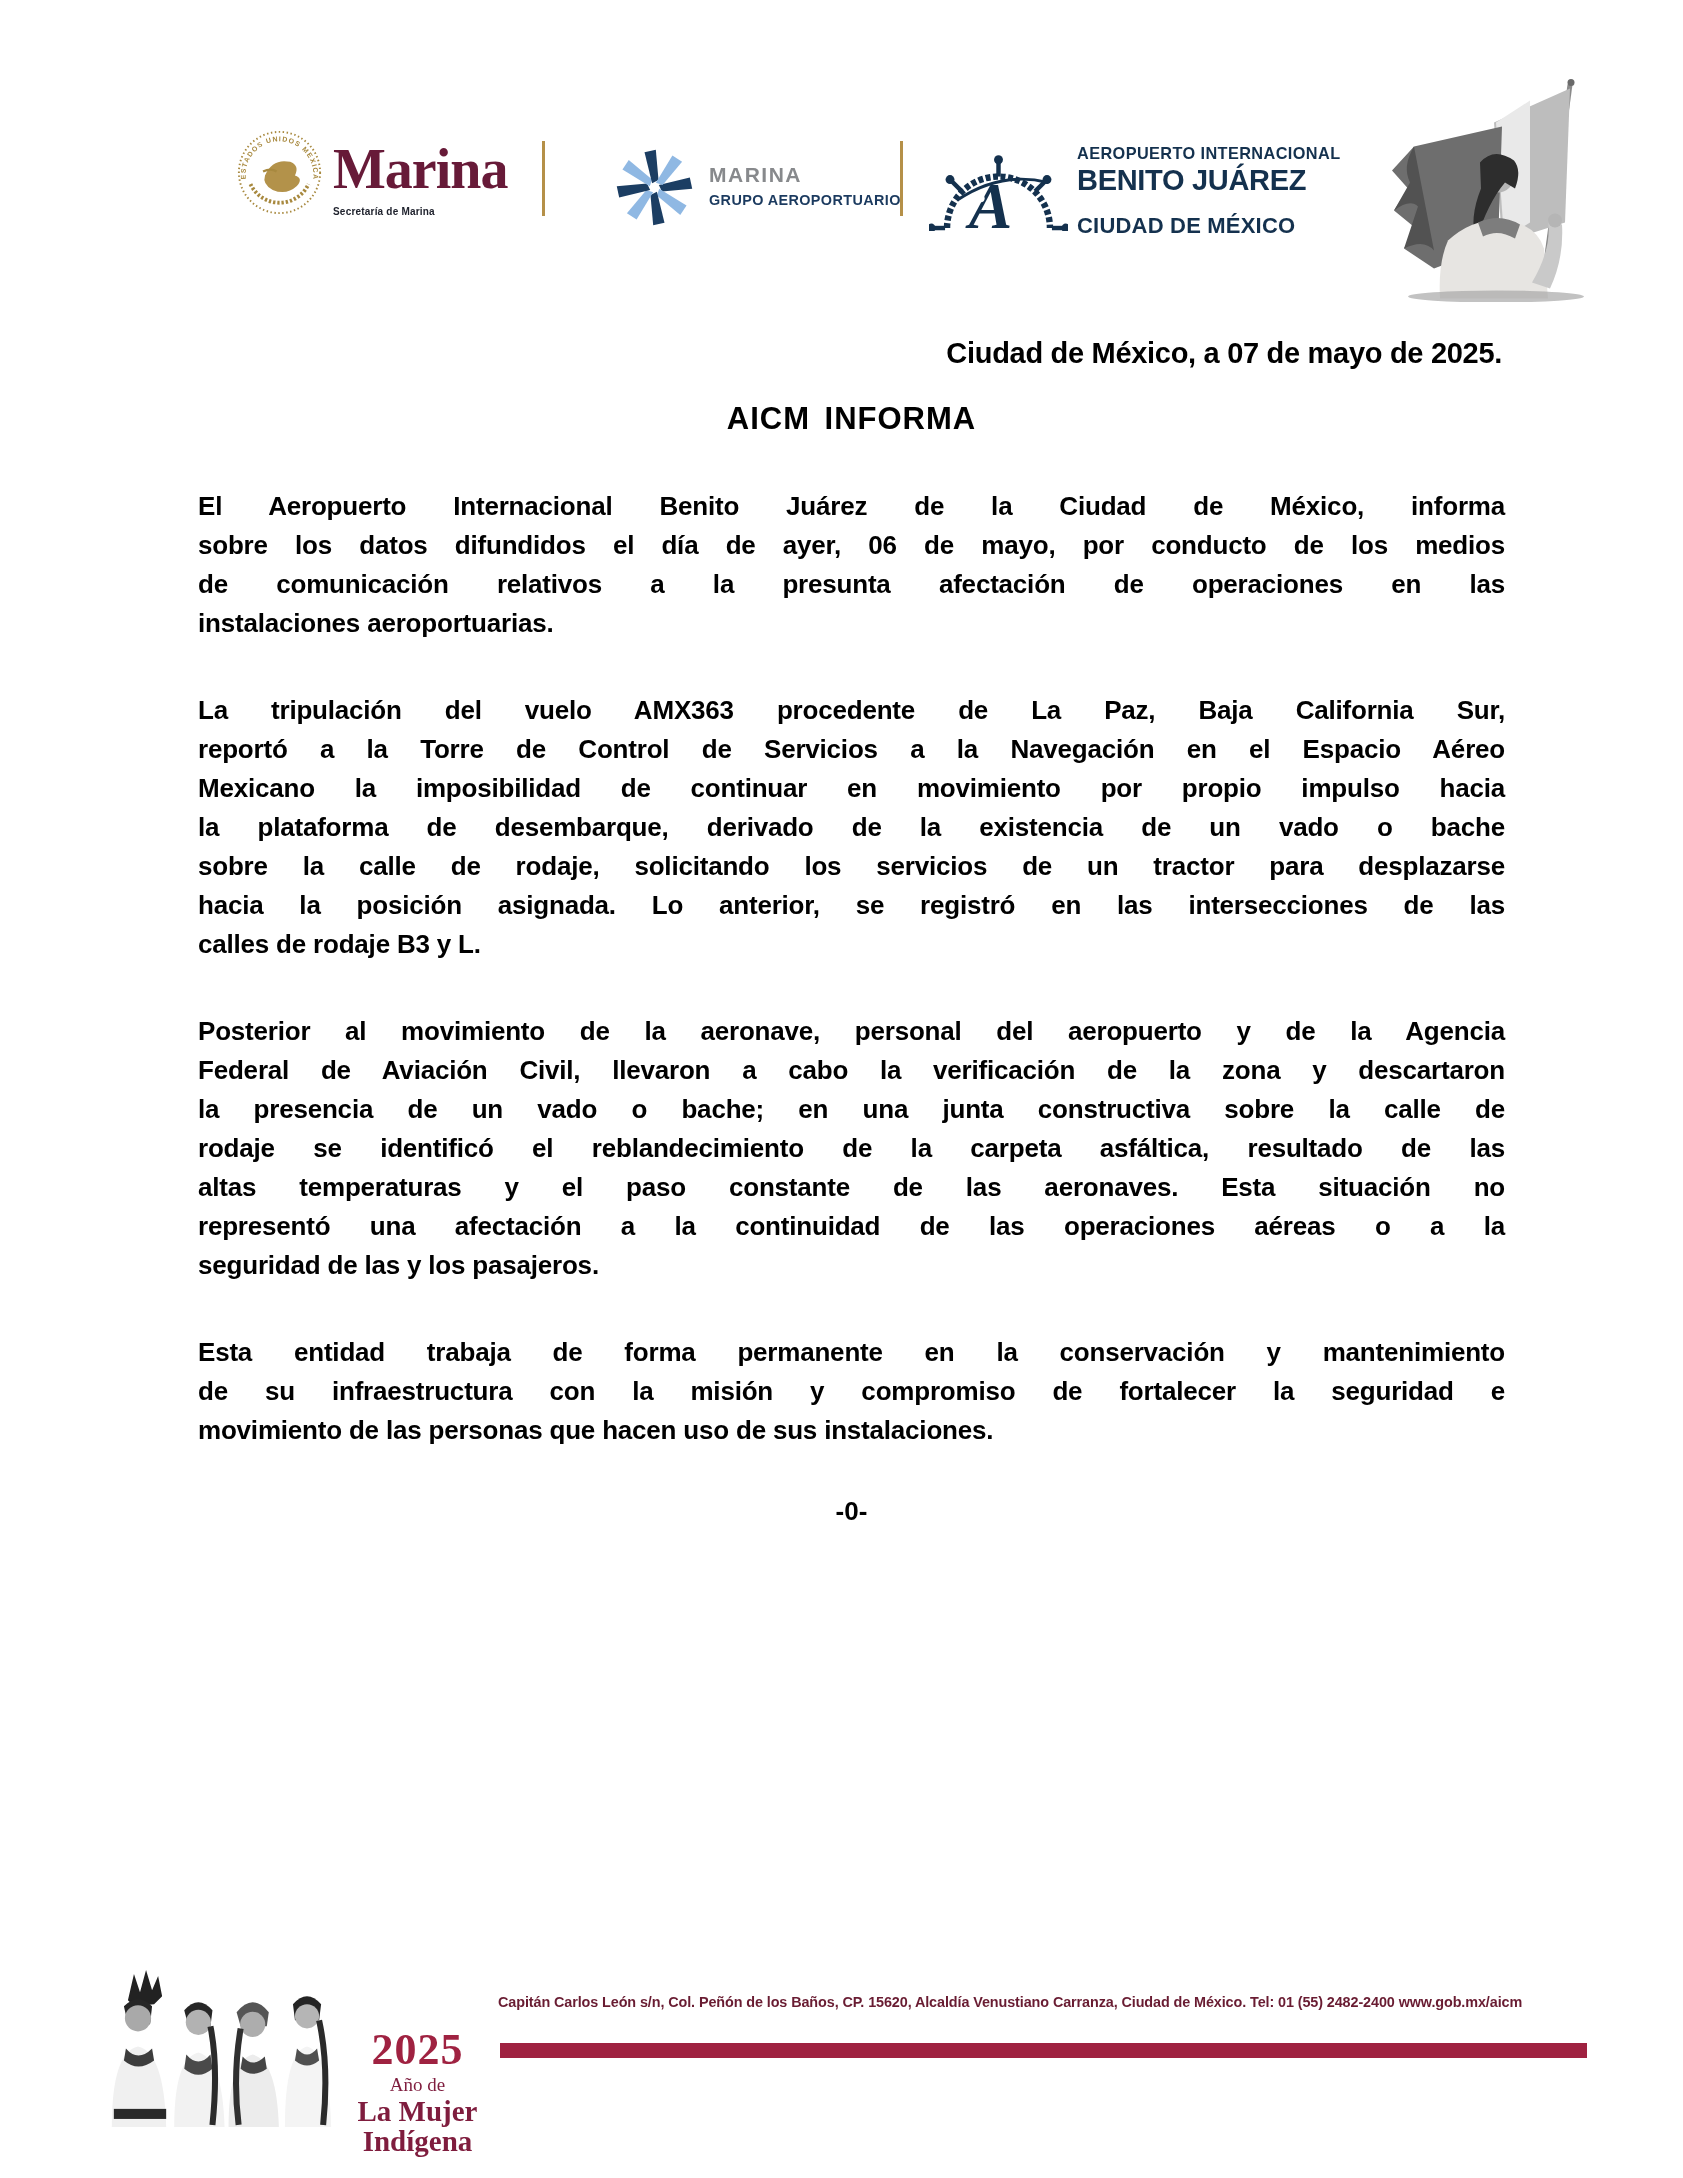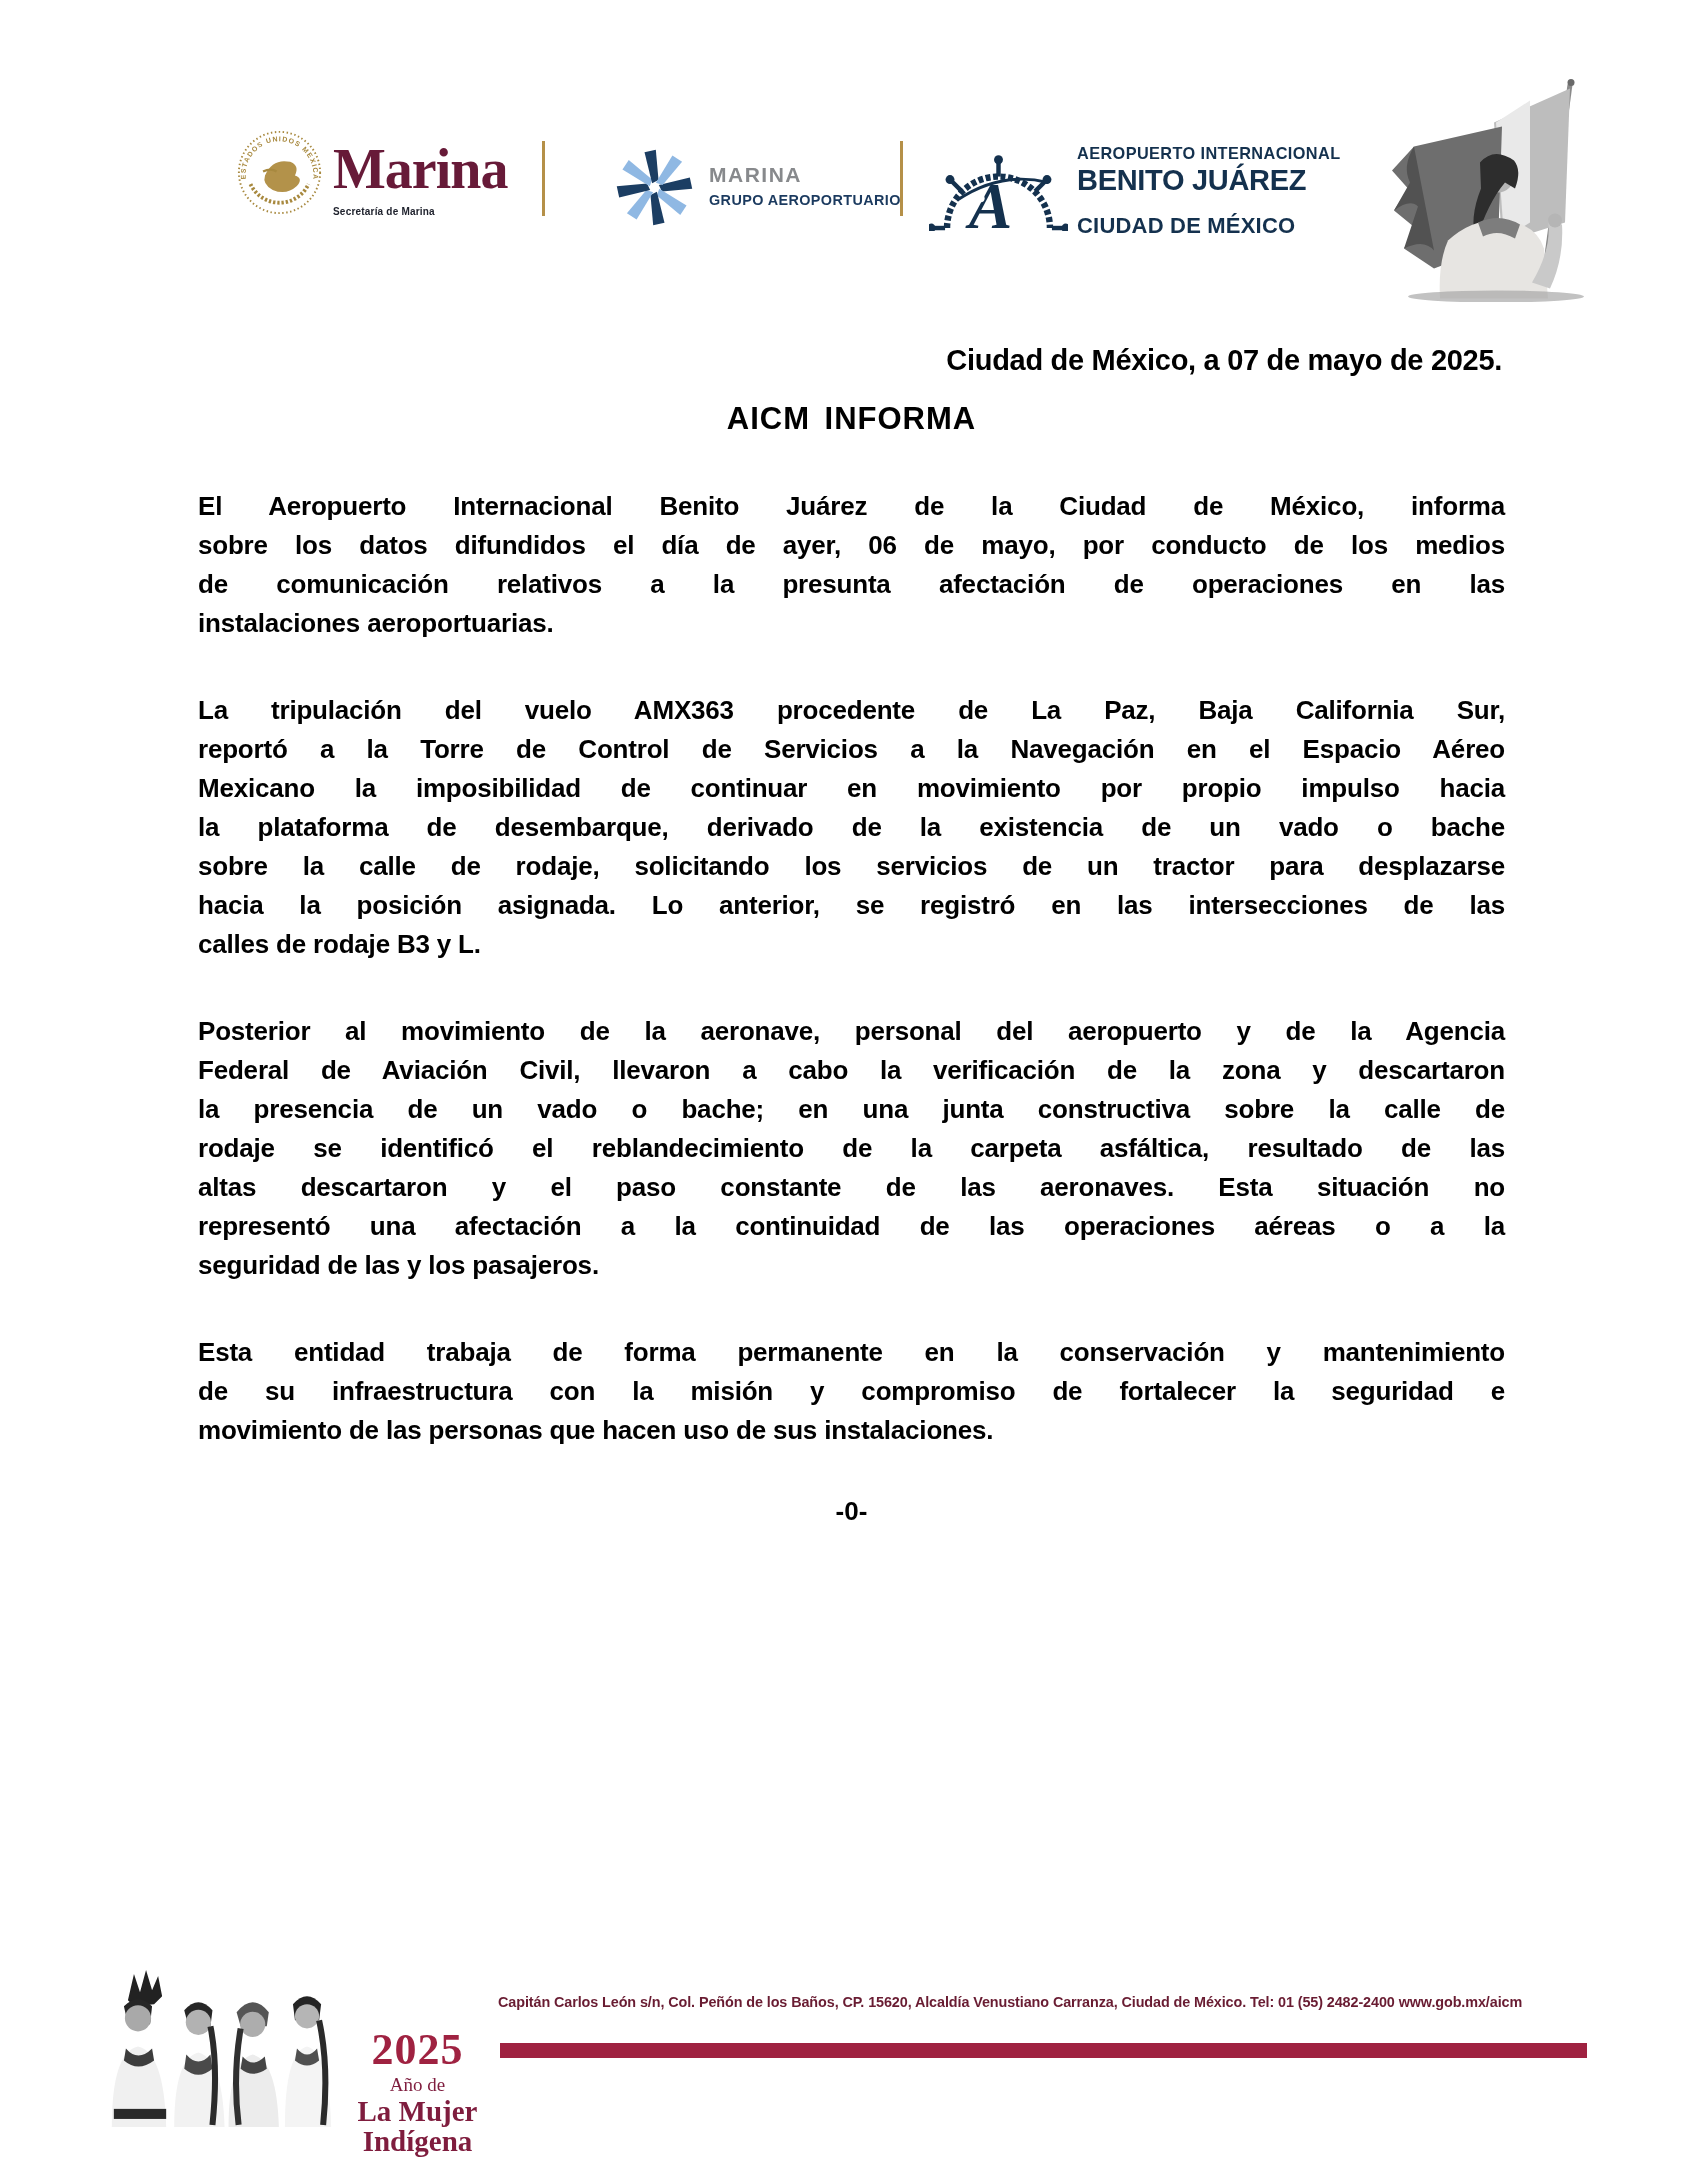--- a/index.html
+++ b/index.html
@@ -129,21 +129,21 @@
       <circle cx="114" cy="106" r="16" fill="#b5b5b5"></circle>
       <path d="M96,92 Q110,76 130,90 Q138,100 131,118 L121,112 Q104,132 92,170 Q85,148 97,118 Z" fill="#2d2d2d"></path>
       <path d="M64,170 Q90,146 122,150 Q152,154 160,178 L164,228 L56,228 Q54,192 64,170 Z" fill="#e7e5e2"></path>
       <path d="M94,152 Q116,142 136,154 L131,168 Q114,158 99,166 Z" fill="#7d7d7d"></path>
       <path d="M148,212 Q168,178 164,150 L178,154 Q180,188 166,218 Z" fill="#c9c9c9"></path>
       <circle cx="171" cy="150" r="7" fill="#b5b5b5"></circle>
       <ellipse cx="112" cy="226" rx="88" ry="6" fill="#a8a8a8" opacity="0.7"></ellipse>
     </svg>
   </div>
 
-  <div class="abs date-line" style="right:181px;top:344px;">Ciudad de México, a 07 de mayo de 2025.</div>
+  <div class="abs date-line" style="right:181px;top:337px;">Ciudad de México, a 07 de mayo de 2025.</div>
 
   <div class="abs doc-title" style="left:198px;top:401px;width:1307px;">AICM INFORMA</div>
 
   <div class="abs body-text" style="left:198px;top:487px;">
       <div class="para">
         <div class="jline">El Aeropuerto Internacional Benito Juárez de la Ciudad de México, informa</div>
         <div class="jline">sobre los datos difundidos el día de ayer, 06 de mayo, por conducto de los medios</div>
         <div class="jline">de comunicación relativos a la presunta afectación de operaciones en las</div>
         <div class="jline last">instalaciones aeroportuarias.</div>
       </div>
@@ -154,21 +154,21 @@
         <div class="jline">la plataforma de desembarque, derivado de la existencia de un vado o bache</div>
         <div class="jline">sobre la calle de rodaje, solicitando los servicios de un tractor para desplazarse</div>
         <div class="jline">hacia la posición asignada. Lo anterior, se registró en las intersecciones de las</div>
         <div class="jline last">calles de rodaje B3 y L.</div>
       </div>
       <div class="para">
         <div class="jline">Posterior al movimiento de la aeronave, personal del aeropuerto y de la Agencia</div>
         <div class="jline">Federal de Aviación Civil, llevaron a cabo la verificación de la zona y descartaron</div>
         <div class="jline">la presencia de un vado o bache; en una junta constructiva sobre la calle de</div>
         <div class="jline">rodaje se identificó el reblandecimiento de la carpeta asfáltica, resultado de las</div>
-        <div class="jline">altas descartaron y el paso constante de las aeronaves. Esta situación no</div>
+        <div class="jline">altas temperaturas y el paso constante de las aeronaves. Esta situación no</div>
         <div class="jline">representó una afectación a la continuidad de las operaciones aéreas o a la</div>
         <div class="jline last">seguridad de las y los pasajeros.</div>
       </div>
       <div class="para">
         <div class="jline">Esta entidad trabaja de forma permanente en la conservación y mantenimiento</div>
         <div class="jline">de su infraestructura con la misión y compromiso de fortalecer la seguridad e</div>
         <div class="jline last">movimiento de las personas que hacen uso de sus instalaciones.</div>
       </div>
     </div>
 

